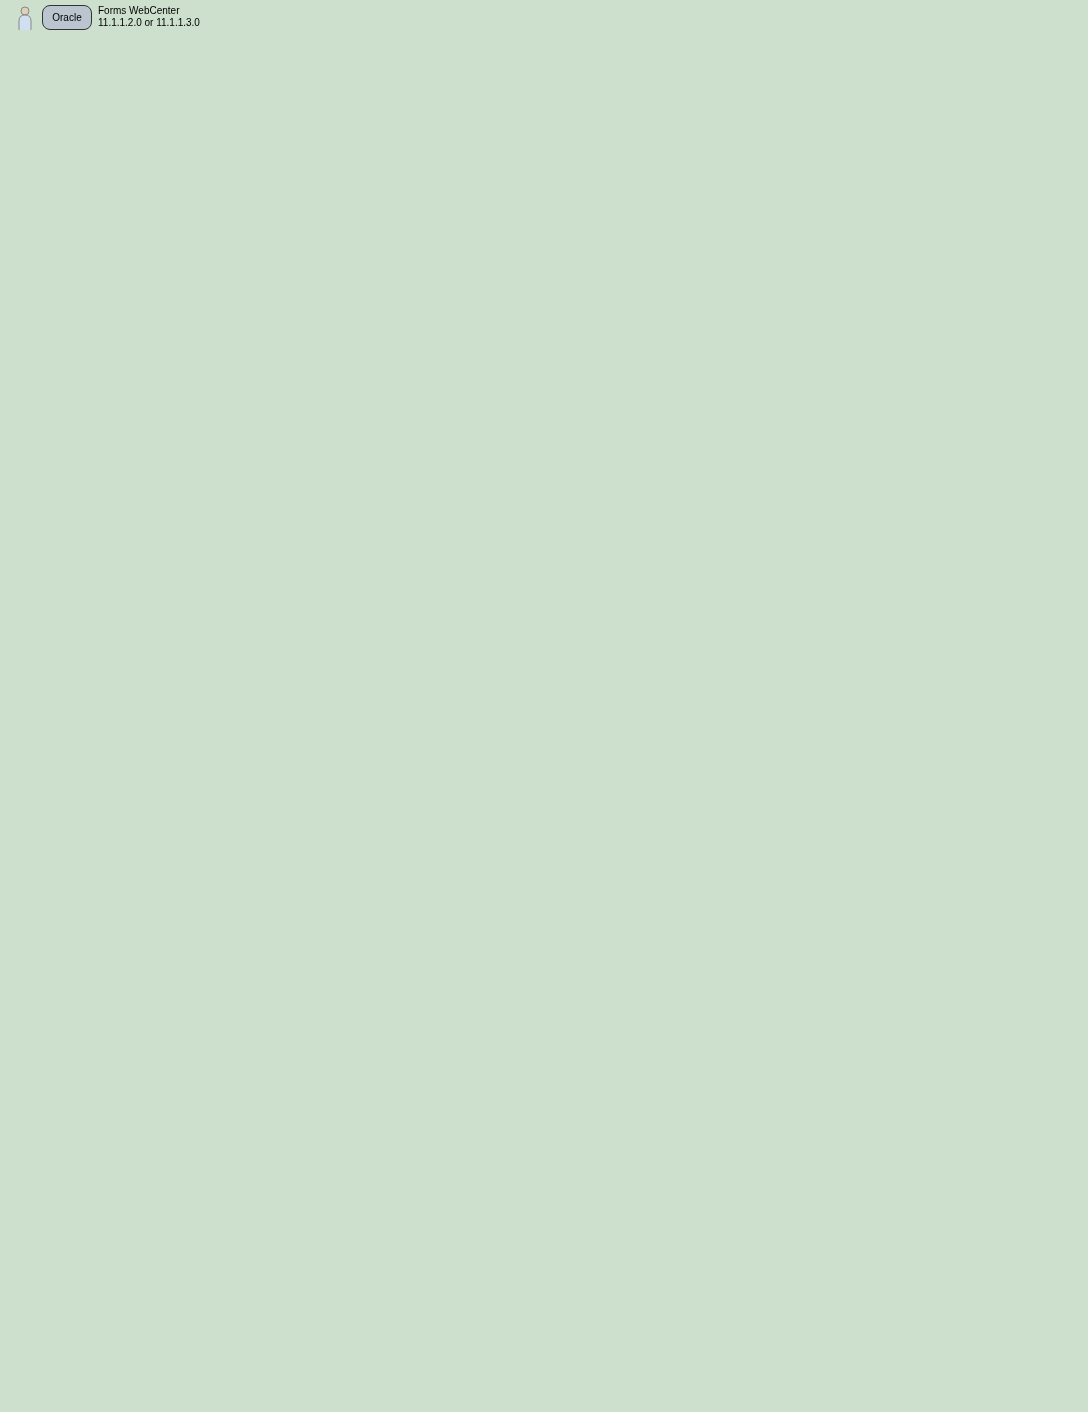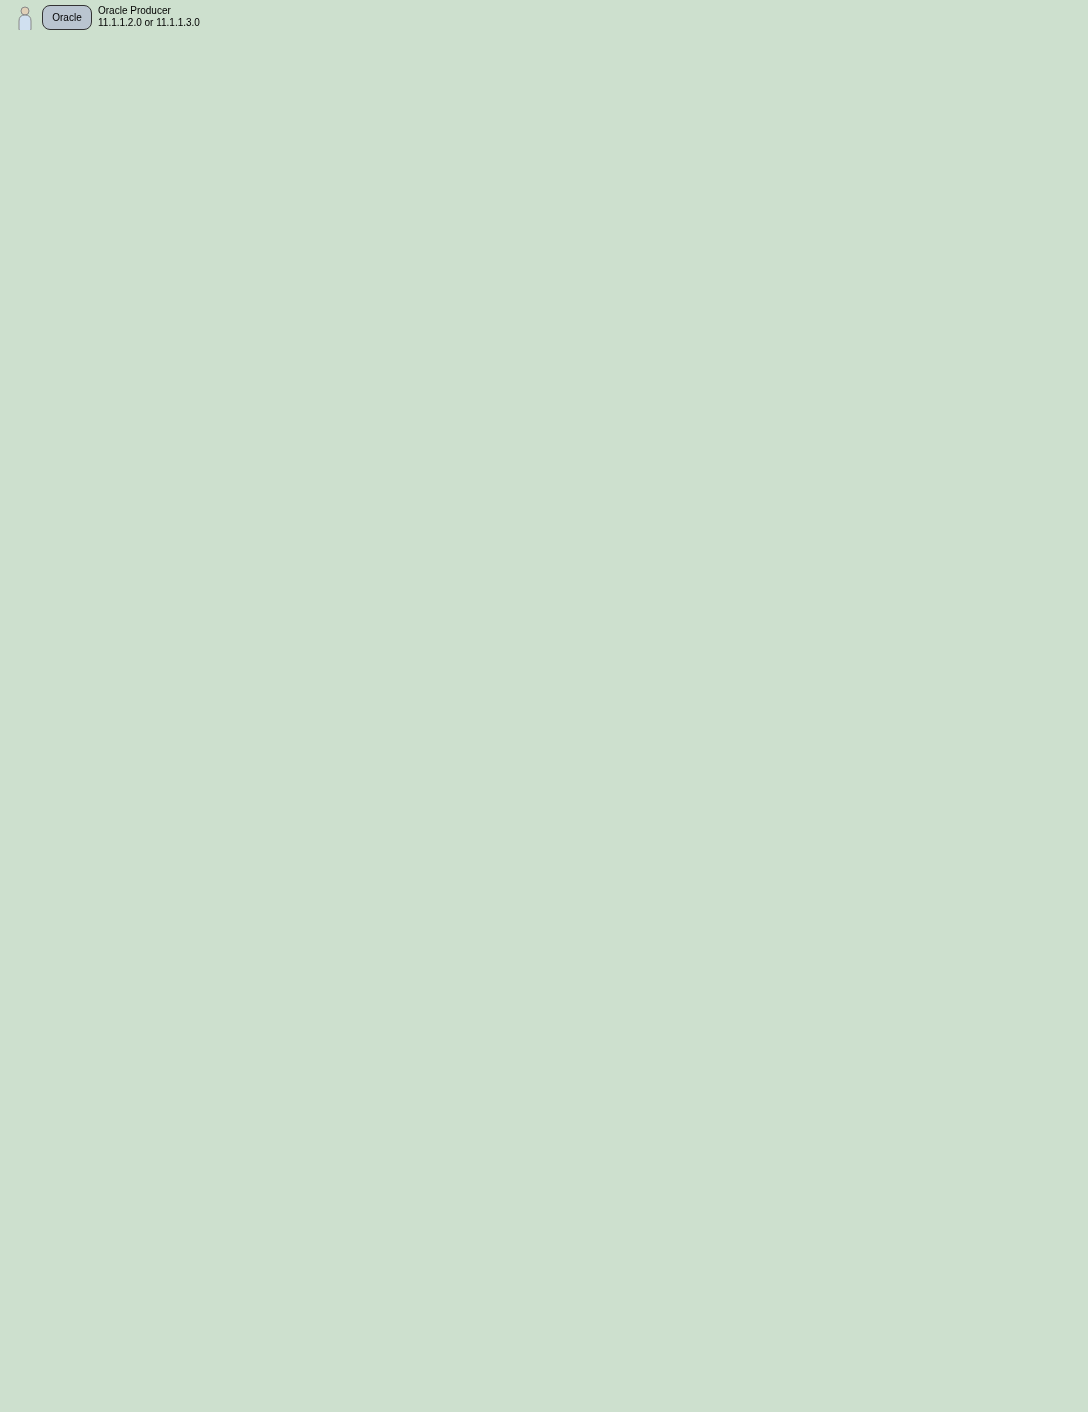--- a/index.html
+++ b/index.html
@@ -60,21 +60,21 @@
 </head>
 <body>
 
 <svg class="person-icon" style="left:15px; top:5px;" viewBox="0 0 20 28">
   <circle cx="10" cy="6" r="4" fill="#e0d0b8" stroke="#888"></circle>
   <path d="M4 16 Q4 10 10 10 Q16 10 16 16 L16 24 Q16 26 14 26 L6 26 Q4 26 4 24 Z" fill="#d0e0f0" stroke="#888"></path>
 </svg>
 
 <div class="box terminal" style="left:42px; top:5px; width:50px; height:25px;">Oracle</div>
 <div class="start-label" style="left:98px; top:5px;">
-  <span>Oracle Producer</span><br><span>11.1.1.2.0 or 11.1.1.3.0</span>
+  <span>Forms WebCenter</span><br><span>11.1.1.2.0 or 11.1.1.3.0</span>
 </div>
 
 <div class="box green-box" style="left:10px; top:58px; width:160px; height:58px;">Export Web service deployment descriptors for portlet producers secured with OWSM security policies</div>
 
 <div class="box green-box" style="left:10px; top:138px; width:110px; height:50px;">Perform general pre-patching tasks</div>
 <div class="box pink-box" style="left:140px; top:138px; width:160px; height:50px;">Review system requirement, certification, and interoperability information</div>
 <div class="box pink-box" style="left:310px; top:138px; width:150px; height:50px;">Stop managed servers, Admin server, system components, and node manager</div>
 <div class="box pink-box" style="left:470px; top:138px; width:160px; height:50px;">Back up your Middleware Home, Domain Home, Oracle instances, databases and schemas, and other configuration information</div>
 
 <div class="box green-box" style="left:10px; top:218px; width:110px; height:50px;">Perform pre-patching tasks for Oracle WebCenter Portal</div>

